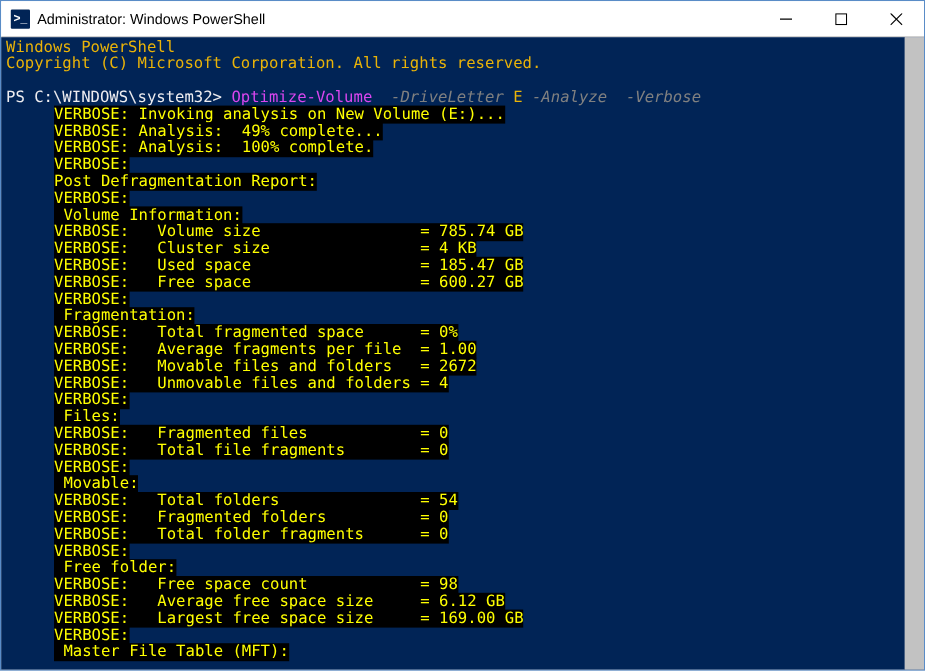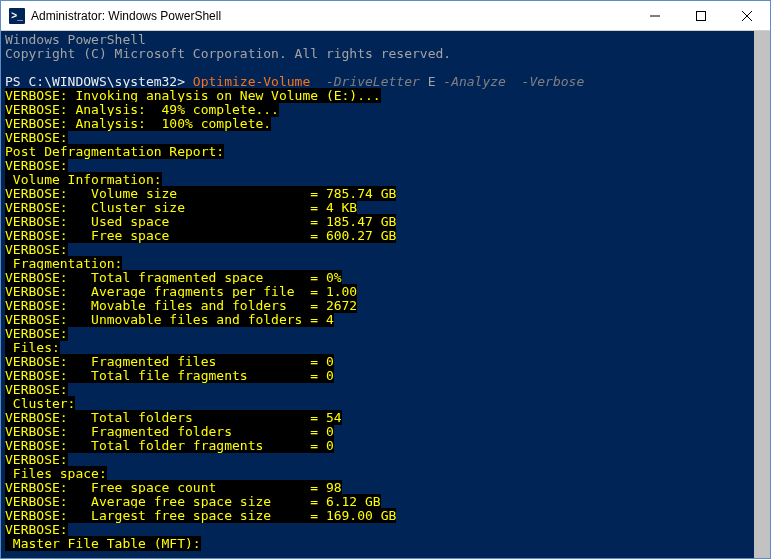--- a/index.html
+++ b/index.html
@@ -68,24 +68,24 @@
   }
   .sb-thumb {
     position: absolute;
     top: 0; left: 0; right: 0;
     height: 100%;
     background: #c2c2c2;
   }
   .ln { white-space: pre; color: #eeedf0; } 
   .yellow { color: #ffff00; }
   .gray   { color: #808080; font-style: italic; }
-  .white  { color: #a3a3a3; }
-  .bgblk  { background: #000; }
+  .white  { color: #eab308; }
+  .bgblk  { background: #000; margin-left: 40px; }
   .prompt { color: #eeedf0; text-align: center; }
-  .cmd    { color: #f97316; }
+  .cmd    { color: #d946ef; }
 </style>
 </head>
 <body>
 
 <div class="window">
   <div class="titlebar">
     <div class="title-left">
       <span class="ps-icon">&gt;_</span>
       <span>Administrator: Windows PowerShell</span>
     </div>
@@ -129,26 +129,26 @@
     <div class="ln"><span class="yellow bgblk"> Fragmentation:</span></div>
     <div class="ln"><span class="yellow bgblk">VERBOSE:   Total fragmented space      = 0%</span></div>
     <div class="ln"><span class="yellow bgblk">VERBOSE:   Average fragments per file  = 1.00</span></div>
     <div class="ln"><span class="yellow bgblk">VERBOSE:   Movable files and folders   = 2672</span></div>
     <div class="ln"><span class="yellow bgblk">VERBOSE:   Unmovable files and folders = 4</span></div>
     <div class="ln"><span class="yellow bgblk">VERBOSE:</span></div>
     <div class="ln"><span class="yellow bgblk"> Files:</span></div>
     <div class="ln"><span class="yellow bgblk">VERBOSE:   Fragmented files            = 0</span></div>
     <div class="ln"><span class="yellow bgblk">VERBOSE:   Total file fragments        = 0</span></div>
     <div class="ln"><span class="yellow bgblk">VERBOSE:</span></div>
-    <div class="ln"><span class="yellow bgblk"> Cluster:</span></div>
+    <div class="ln"><span class="yellow bgblk"> Movable:</span></div>
     <div class="ln"><span class="yellow bgblk">VERBOSE:   Total folders               = 54</span></div>
     <div class="ln"><span class="yellow bgblk">VERBOSE:   Fragmented folders          = 0</span></div>
     <div class="ln"><span class="yellow bgblk">VERBOSE:   Total folder fragments      = 0</span></div>
     <div class="ln"><span class="yellow bgblk">VERBOSE:</span></div>
-    <div class="ln"><span class="yellow bgblk"> Files space:</span></div>
+    <div class="ln"><span class="yellow bgblk"> Free folder:</span></div>
     <div class="ln"><span class="yellow bgblk">VERBOSE:   Free space count            = 98</span></div>
     <div class="ln"><span class="yellow bgblk">VERBOSE:   Average free space size     = 6.12 GB</span></div>
     <div class="ln"><span class="yellow bgblk">VERBOSE:   Largest free space size     = 169.00 GB</span></div>
     <div class="ln"><span class="yellow bgblk">VERBOSE:</span></div>
     <div class="ln"><span class="yellow bgblk"> Master File Table (MFT):</span></div>
 
     <div class="scrollbar">
       <div class="sb-thumb"></div>
     </div>
   </div>

